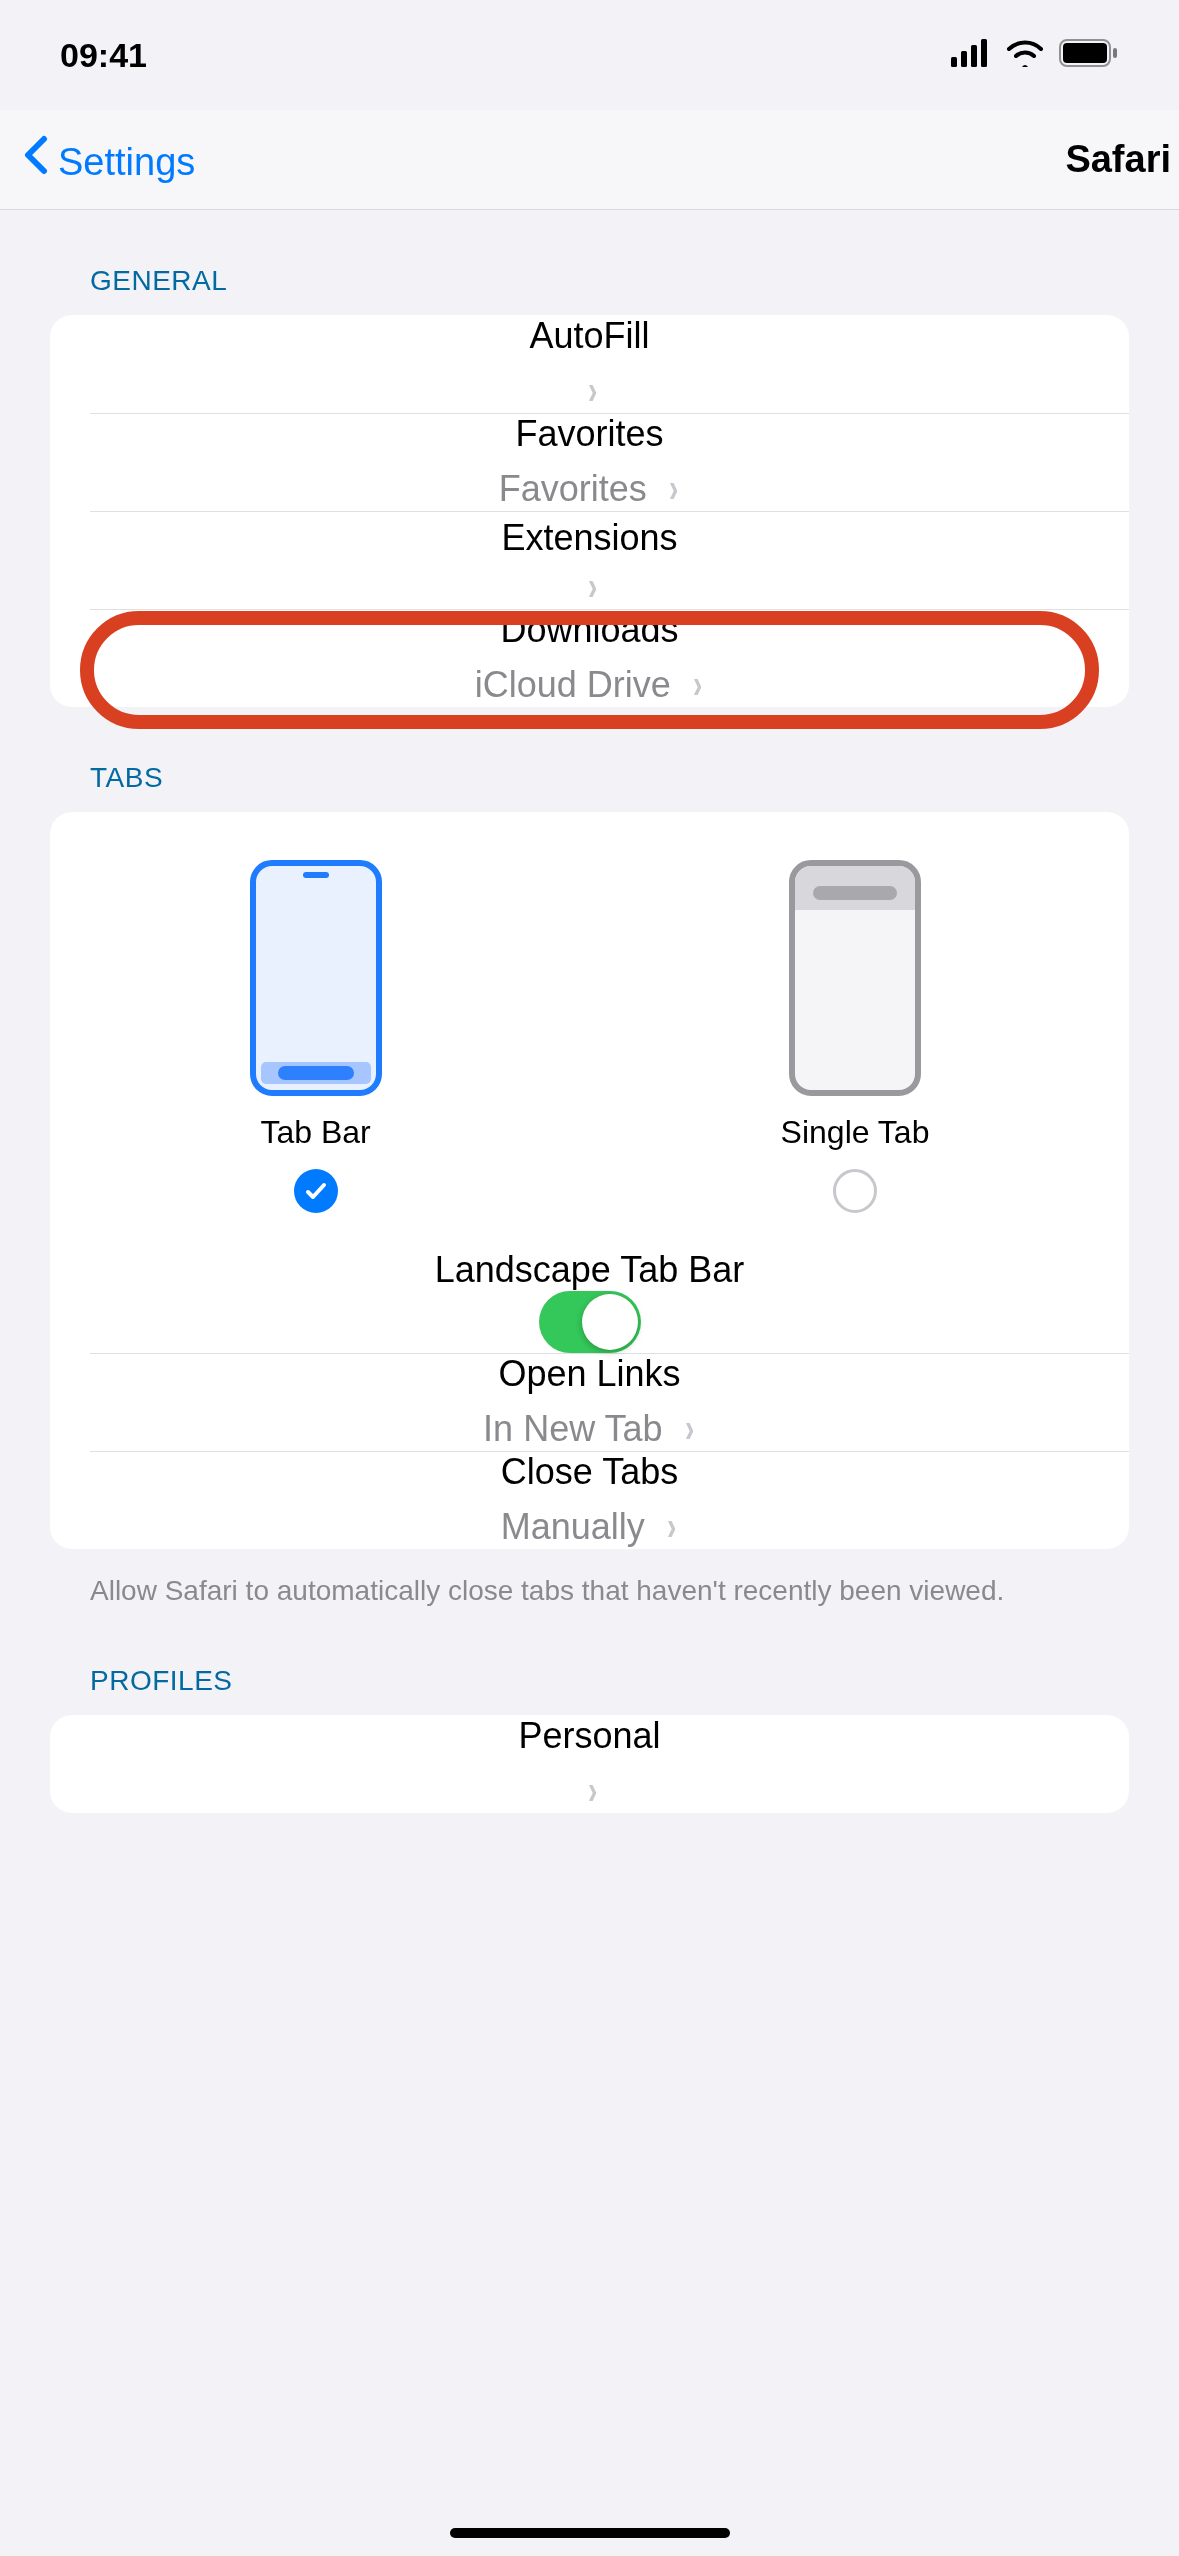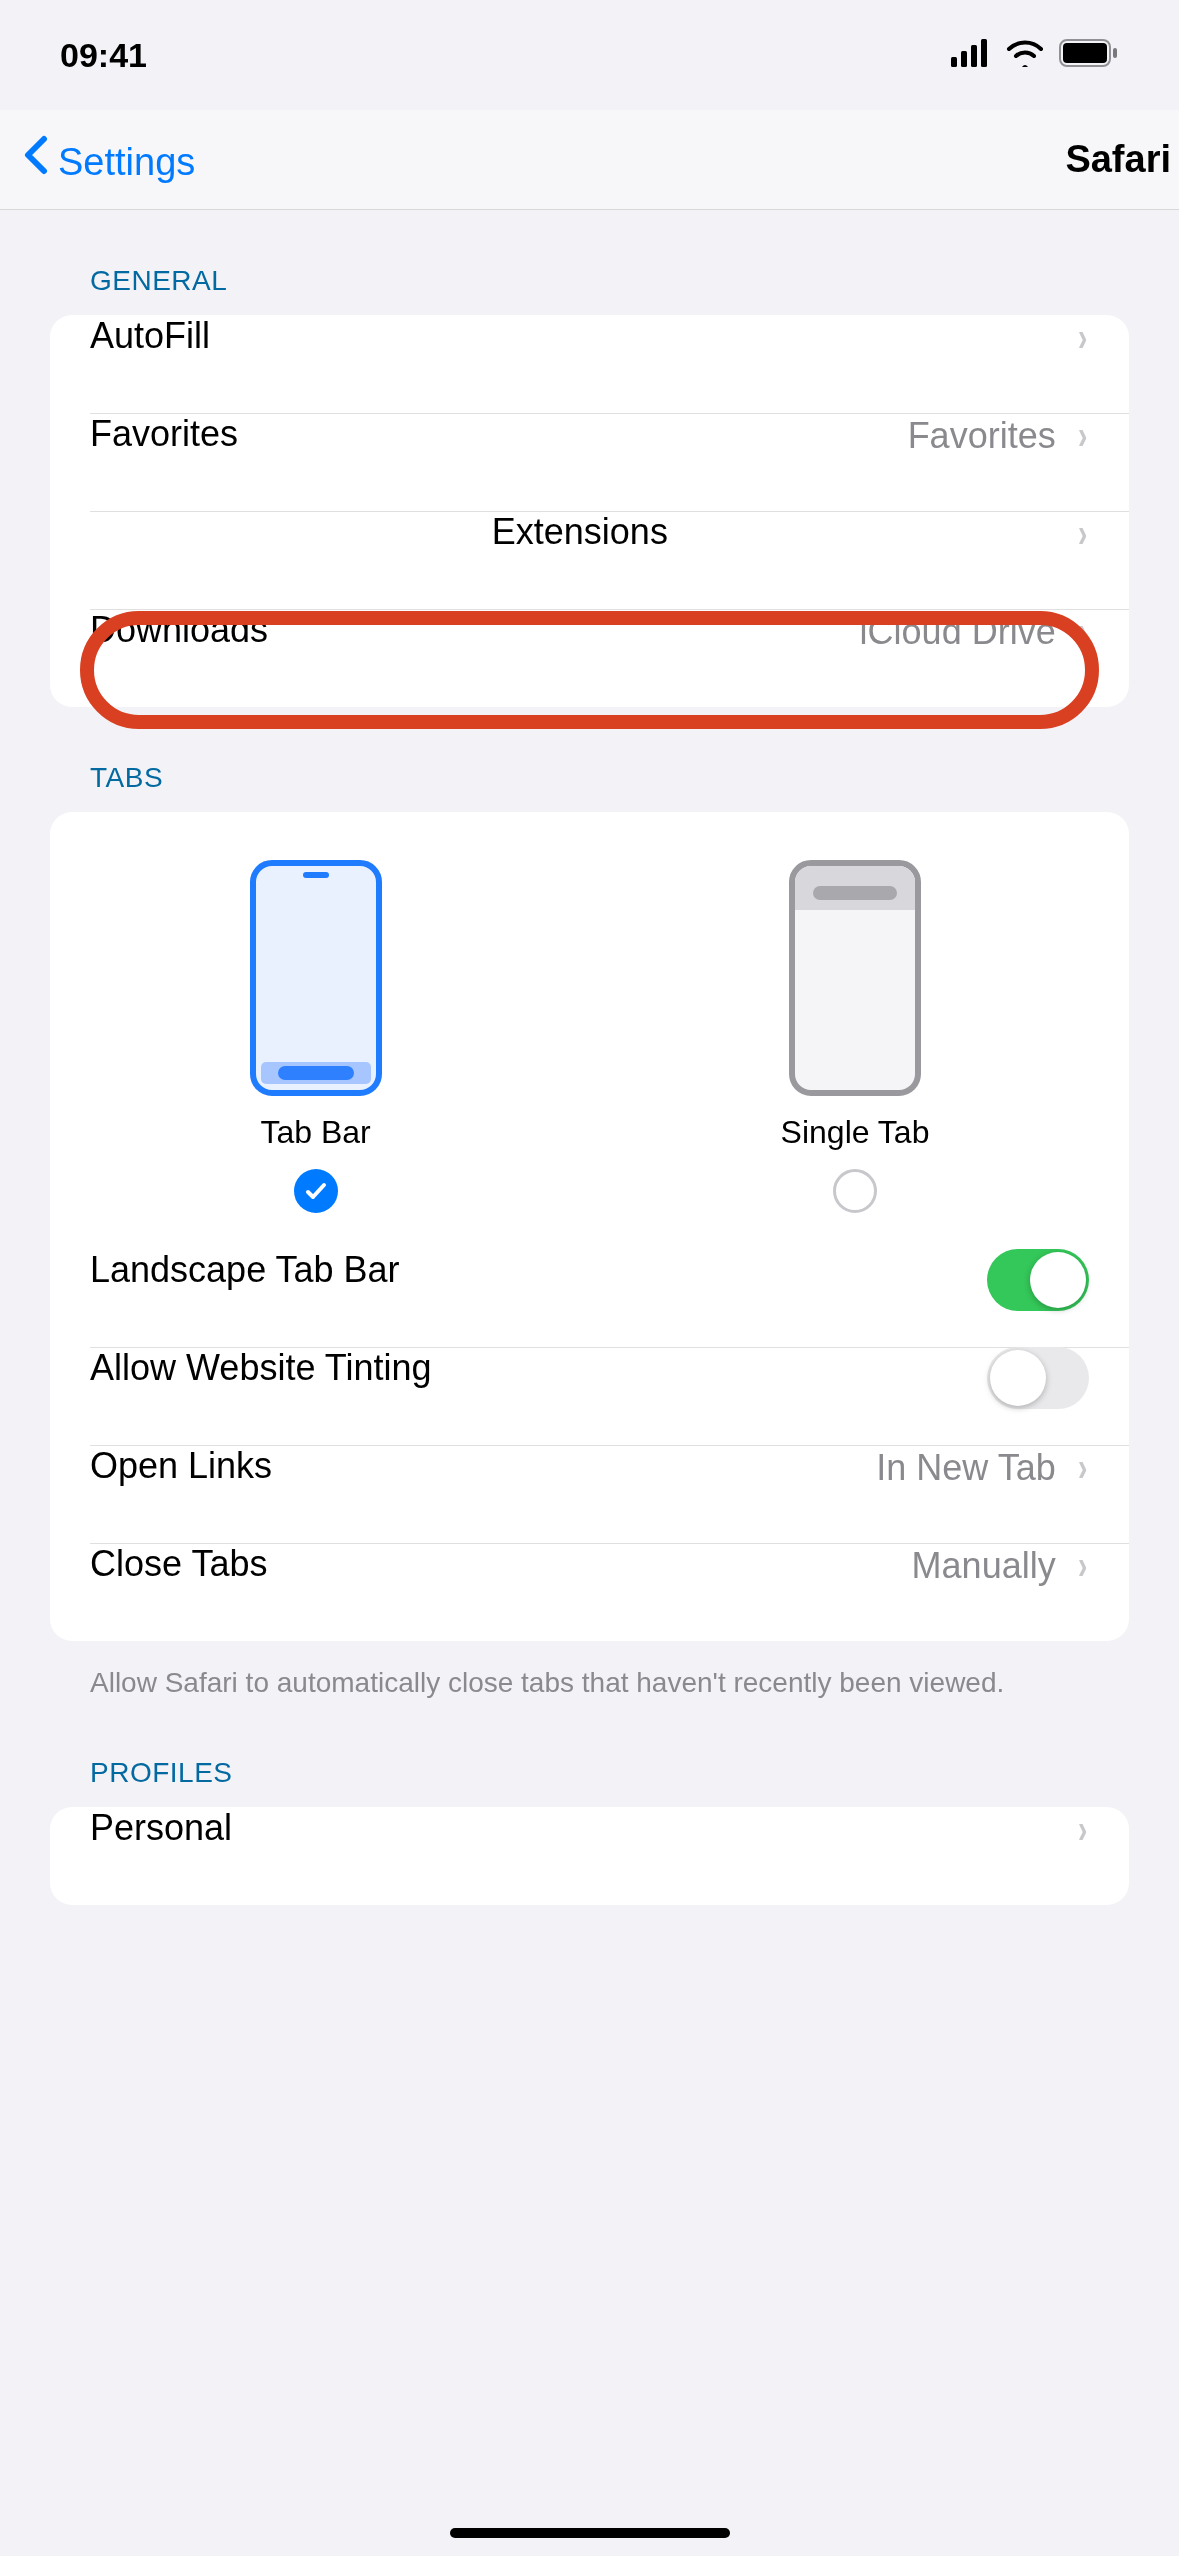--- a/index.html
+++ b/index.html
@@ -63,24 +63,25 @@
   .group {
     background: #fff;
     border-radius: 22px;
     overflow: hidden;
   }
 
   .row {
     min-height: 98px;
     padding: 0 40px;
     display: flex;
-    align-items: flex-start;
+    align-items: center;
     justify-content: space-between;
     font-size: 36px;
     position: relative;
+    flex-direction: column;
   }
   .row + .row::before {
     content: "";
     position: absolute;
     top: 0; left: 40px; right: 0;
     height: 1px;
     background: rgba(0,0,0,0.12);
   }
   .row-label { color: #000; }
   .row-value { color: #8a8a8e; font-size: 36px; margin-right: 14px; }
@@ -314,28 +315,20 @@
 
     <div class="row">
       <span class="row-label">Landscape Tab Bar</span>
       <div class="row-right">
         <div class="toggle on">
             <div class="knob"></div>
           </div>
       </div>
     </div>
 
-    <div class="row">
-      <span class="row-label">Allow Website Tinting</span>
-      <div class="row-right">
-        <div class="toggle off">
-            <div class="knob"></div>
-          </div>
-      </div>
-    </div>
 
     <div class="row">
       <span class="row-label">Open Links</span>
       <div class="row-right">
         <span class="row-value">In New Tab</span>
         <span class="chevron">›</span>
       </div>
     </div>
 
     <div class="row">

